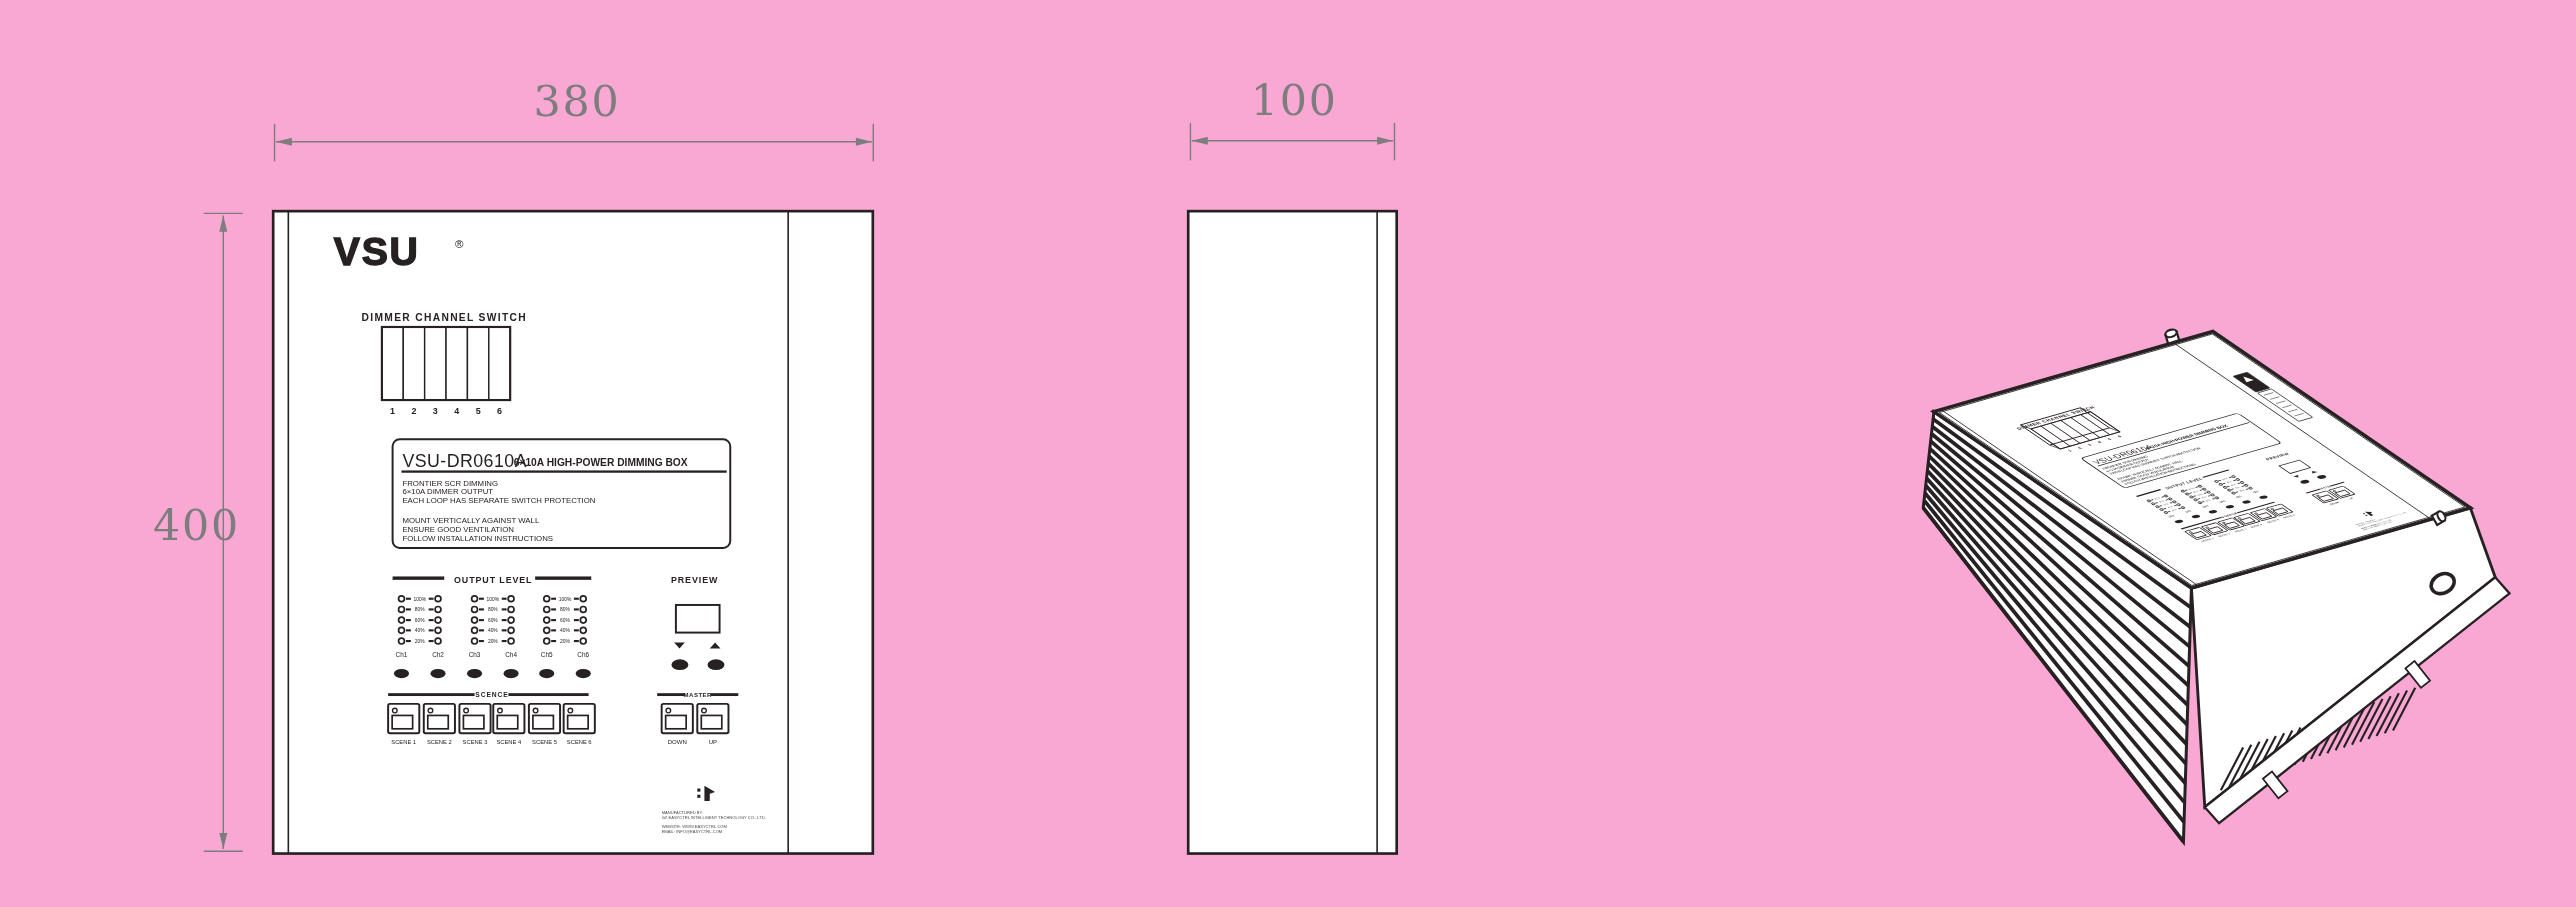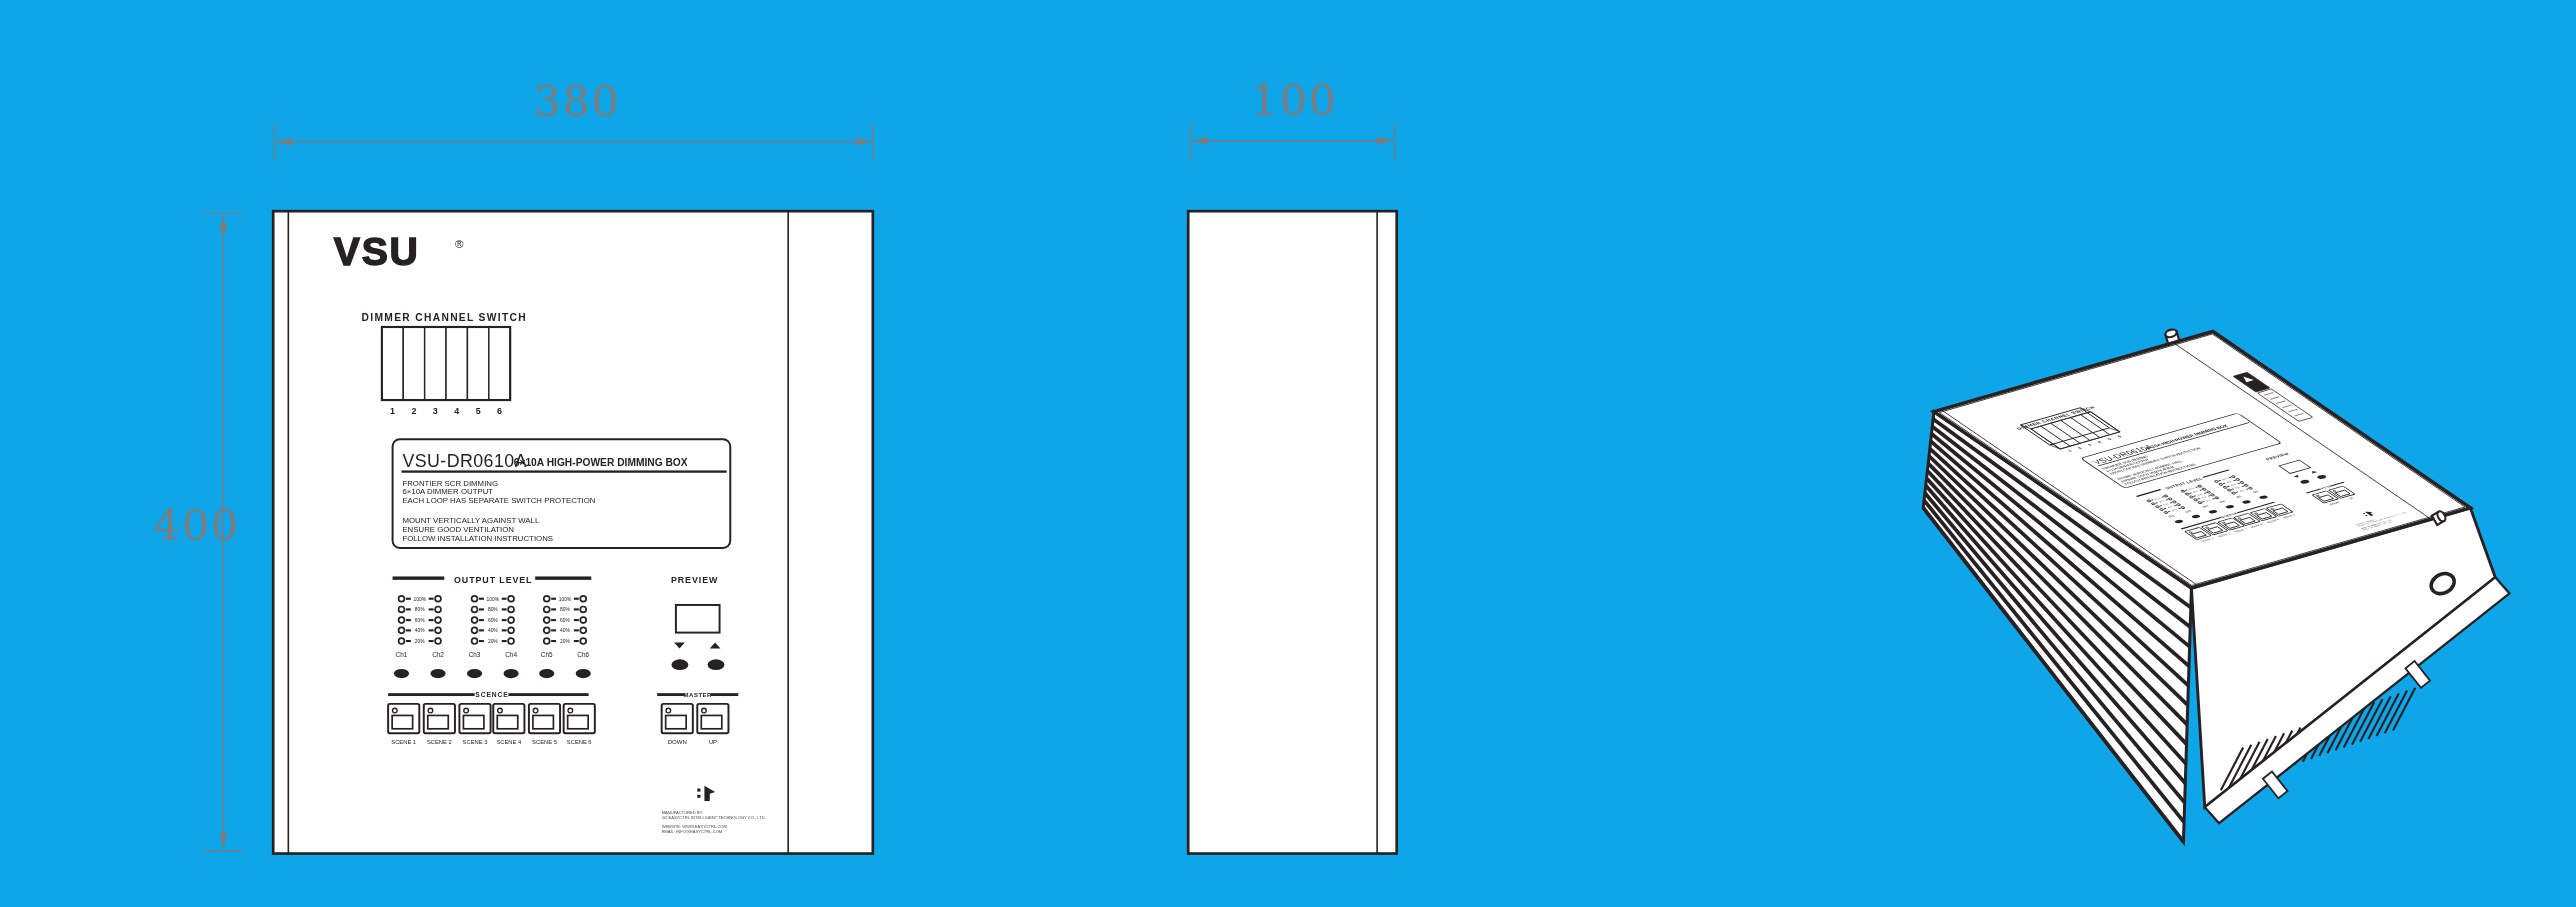--- a/index.html
+++ b/index.html
@@ -1,16 +1,16 @@
 <!DOCTYPE html>
 <html style="font-size:14.3px"><head>
 <meta charset="utf-8">
 <style>
   html,body{margin:0;padding:0;background:#fff;}
-  .page{position:relative;width:2576px;height:907px;background:#0ea5e9;overflow:hidden;}
+  .page{position:relative;width:2576px;height:907px;background:#f9a8d4;overflow:hidden;}
   svg{position:absolute;left:0;top:0;font-family:"Liberation Sans",sans-serif;}
   .txt{fill:#272122;font-family:"Liberation Sans",sans-serif;}
   .dimtxt{fill:#7d7d7d;font-family:"DejaVu Serif",serif;letter-spacing:2px;}
   .dimln{stroke:#7d7d7d;stroke-width:1.6;fill:none;}
   .dimarrow{fill:#7d7d7d;}
   .ln{stroke:#272122;fill:none;}
 </style>
 </head>
 <body>
 

